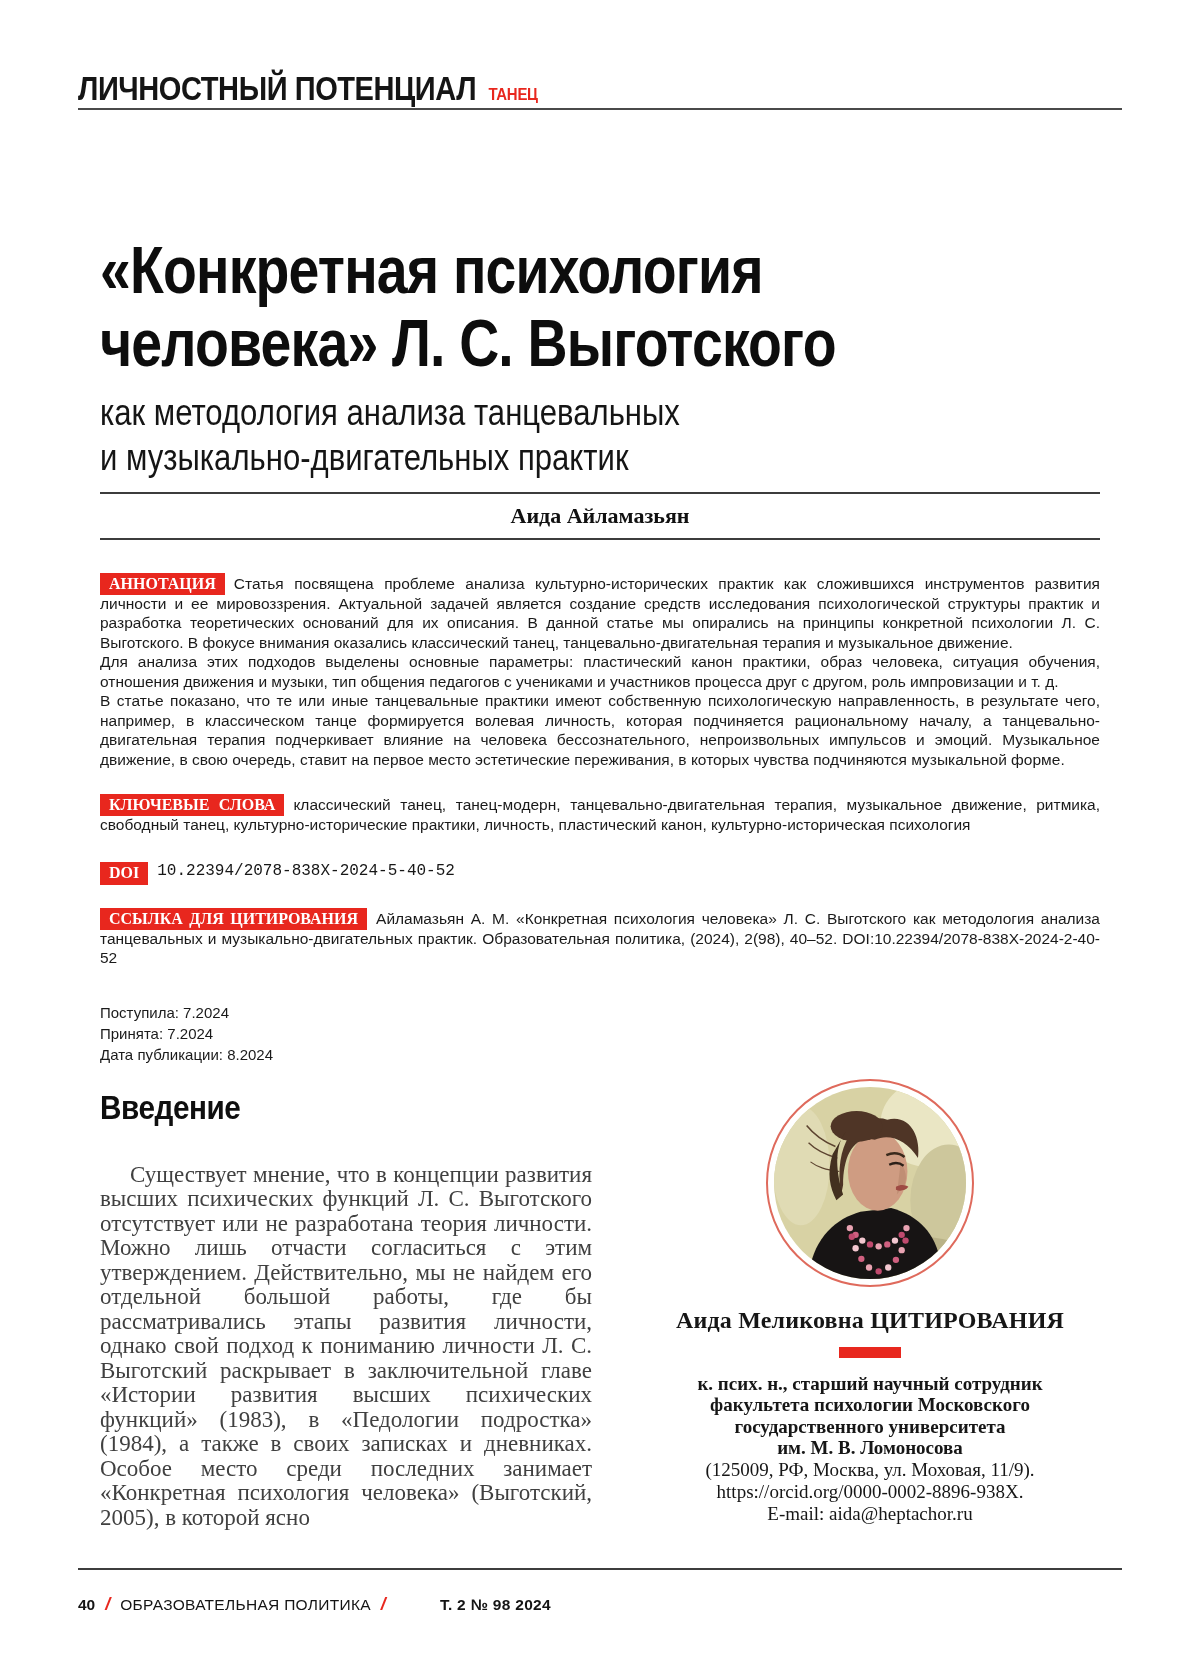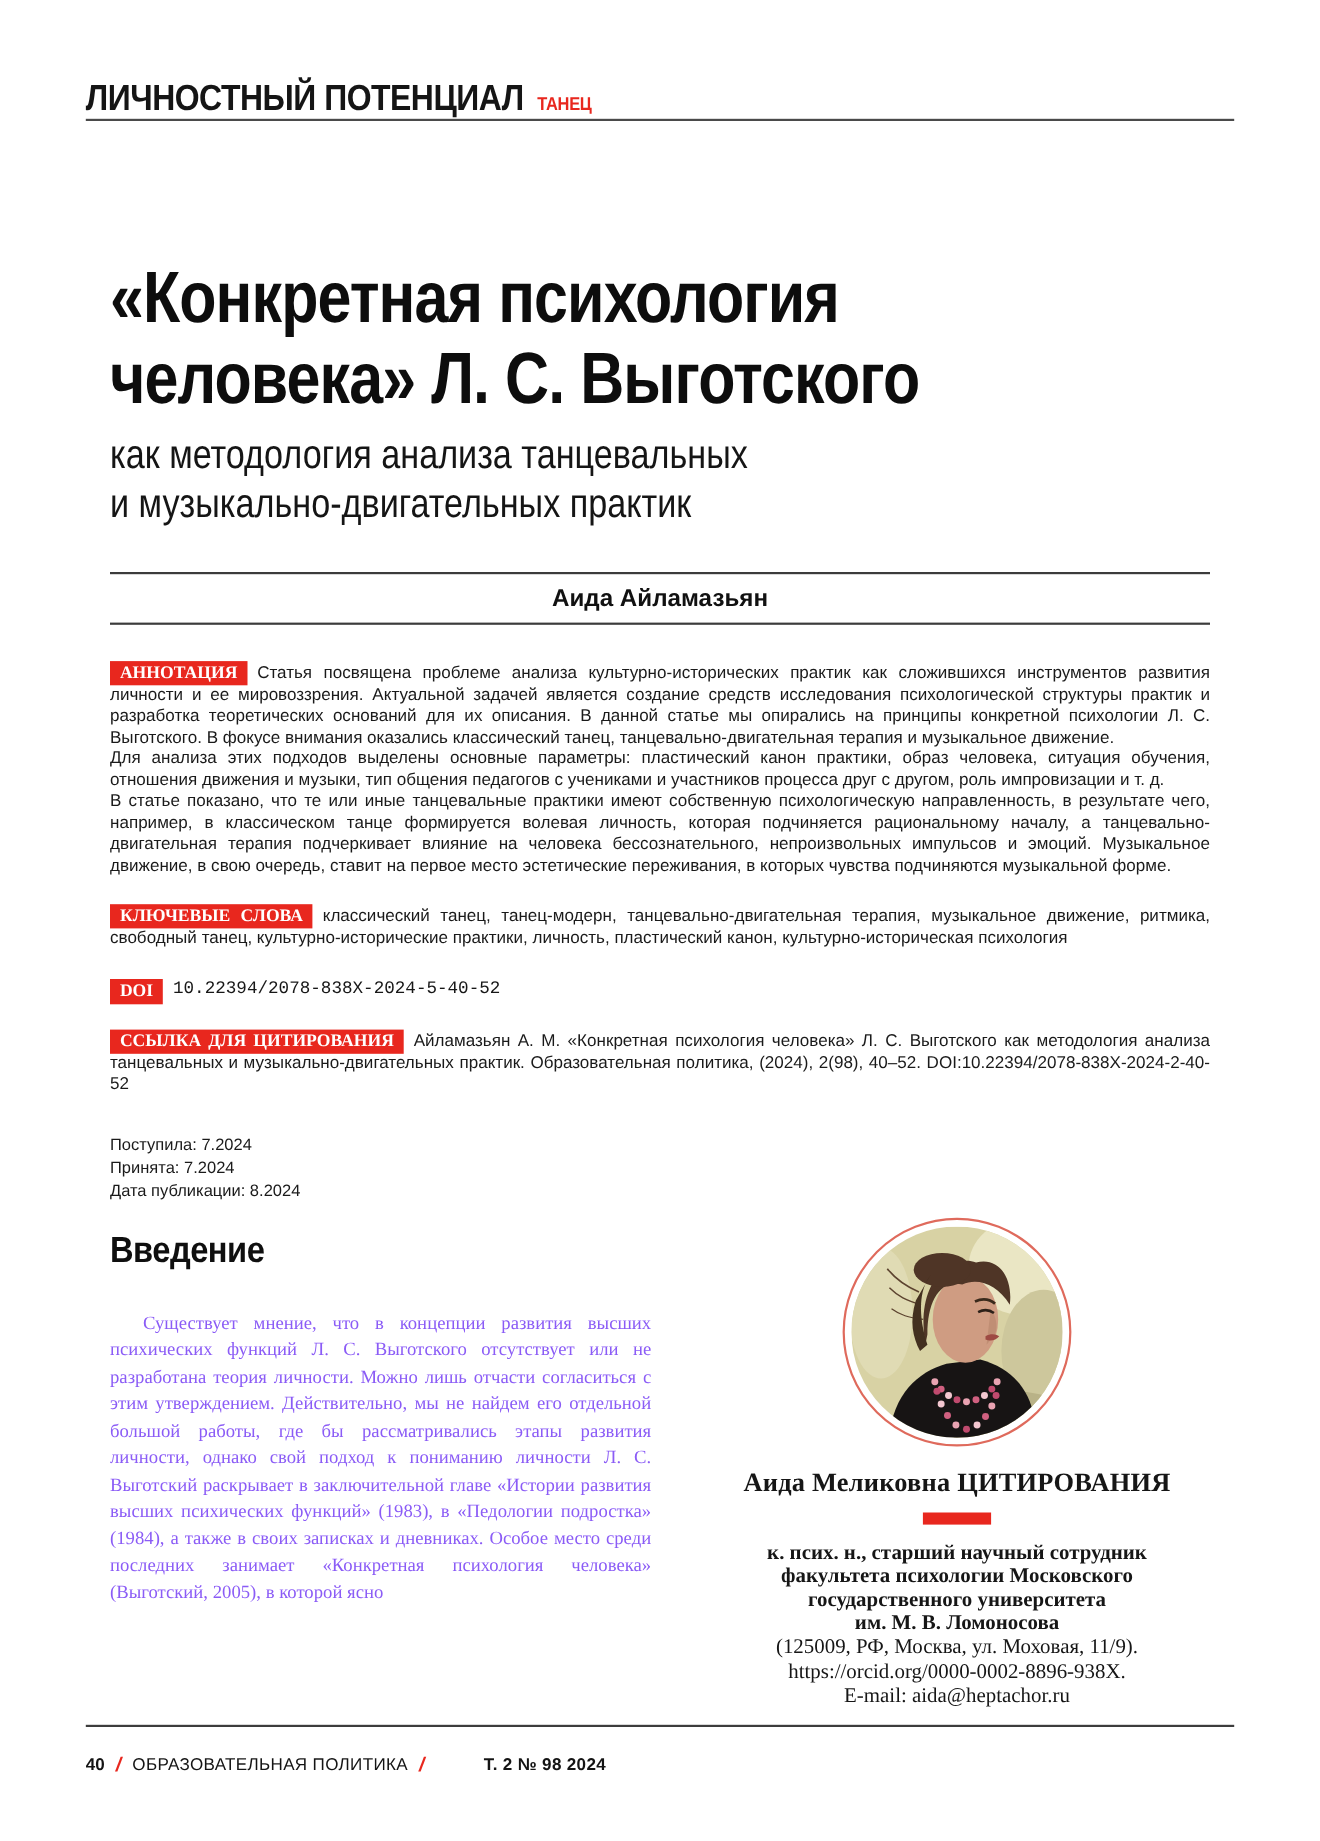--- a/index.html
+++ b/index.html
@@ -19,43 +19,43 @@
   .rubric-tag { color:var(--accent); font-size:17px; font-weight:800; letter-spacing:-0.3px; }
 
   
   .title-block { margin-top:124px; }
   .display-squeeze { transform:scaleX(0.84); transform-origin:left top; width:1190px; }
   .title-line { font-size:66px; line-height:73px; font-weight:900; letter-spacing:-1px; color:#0d0d0d; white-space:nowrap; }
   .subtitle-block { margin-top:10px; }
   .subtitle-line { font-size:37px; line-height:45px; font-weight:400; color:#151515; white-space:nowrap; }
 
   
-  .byline-sep { margin-top:40px; border-top:2px solid #3c3c3c; border-bottom:2px solid #3c3c3c;
-    padding:9px 0; text-align:center; font-family:Liberation Sans, sans-serif;
+  .byline-sep { margin-top:12px; border-top:2px solid #3c3c3c; border-bottom:2px solid #3c3c3c;
+    padding:9px 0; text-align:center; font-family:Liberation Serif, serif;
     font-weight:700; font-size:22px; color:#111; }
 
   
   .badge { background:var(--accent); color:#ffffff; font-family:"Liberation Serif", serif;
     font-weight:700; font-size:16px; padding:2px 9px 3px; margin-right:9px; white-space:nowrap; }
   .meta-text { font-size:15.5px; line-height:19.5px; text-align:justify; color:#1a1a1a; }
   .abstract { margin-top:34px; }
   .abstract p { margin:0; }
   .keywords { margin-top:26px; }
   .doi-row { margin-top:28px; display:flex; align-items:flex-start; }
   .doi-value { font-family:"Liberation Mono", monospace; font-size:16px; font-weight:500; color:#171717; }
   .citation { margin-top:24px; }
   .dates { margin-top:34px; font-size:15px; line-height:21px; color:#1a1a1a; }
 
   
   .columns { display:flex; gap:48px; margin-top:24px;justify-content:flex-end; }
   .col-left { width:492px; }
   .intro-heading { font-size:33px; font-weight:800; letter-spacing:-0.5px;
     transform:scaleX(0.9); transform-origin:left top; color:#0f0f0f; }
-  .intro-text { margin-top:36px; font-family:"Liberation Serif", serif; font-size:17px;
-    line-height:24.5px; text-align:justify; text-indent:30px; color:#8b5cf6; }
+  .intro-text { margin-top:36px; font-family:"Liberation Serif", serif; font-size:23px;
+    line-height:24.5px; text-align:justify; text-indent:30px; color:#404040; }
   .col-right { width:460px; text-align:center; font-family:"Liberation Serif", serif; color:#161616; }
 
   
   .portrait-ring { width:208px; height:208px; border-radius:50%; border:2px solid var(--ring);
     margin:-10px auto 0; display:flex; align-items:center; justify-content:center; background:#fff; }
   .portrait { width:192px; height:192px; border-radius:50%; overflow:hidden; }
   .portrait svg { display:block; }
 
   .author-name { margin-top:20px; font-size:24px; font-weight:700; letter-spacing:0.2px; }
   .red-bar { width:62px; height:11px; background:var(--accent); margin:13px auto 15px; }

